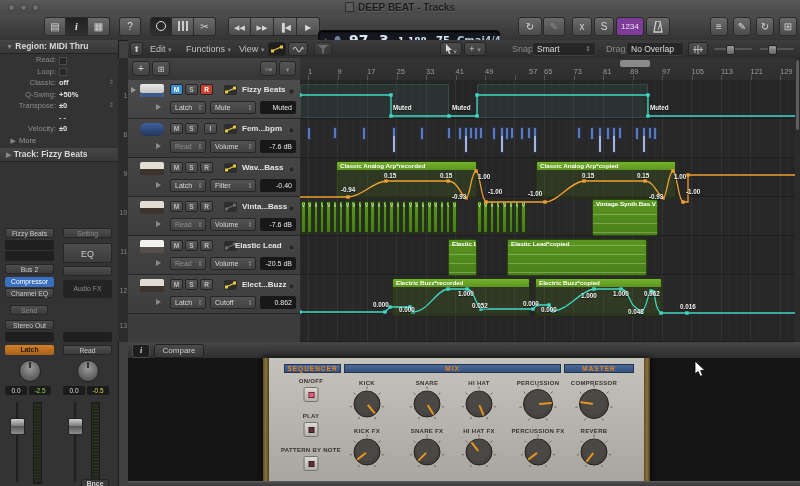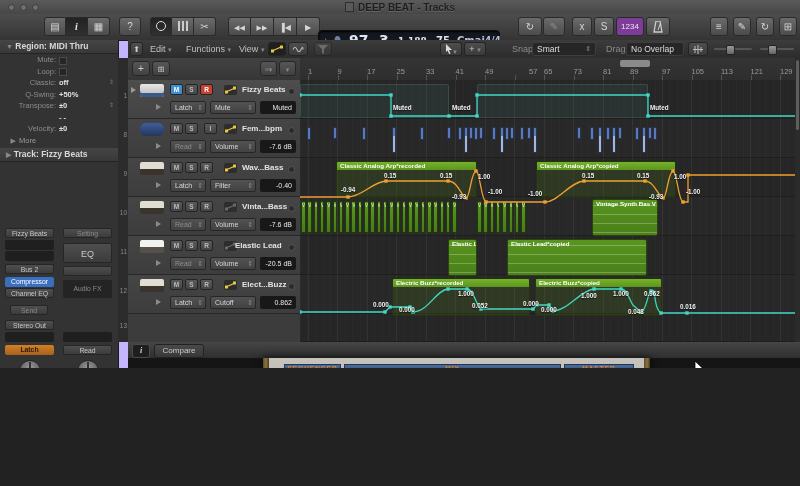--- a/index.html
+++ b/index.html
@@ -1,16 +1,16 @@
 <!DOCTYPE html>
 <html><head>
 <meta charset="utf-8">
 <style>
   html,body{margin:0;padding:0;background:#222;}
-  #app{position:relative;width:800px;height:368px;overflow:hidden;background:#c4b5fd;
+  #app{position:relative;width:800px;height:486px;overflow:hidden;background:#404040;
        font-family:"Liberation Sans",sans-serif;-webkit-font-smoothing:antialiased;cursor:default;}
   .abs{position:absolute;}
   
   #titlebar{left:0;top:0;width:800px;height:14px;background:linear-gradient(#5a5a5a,#474747);}
   .tdot{position:absolute;top:4px;width:7px;height:7px;border-radius:50%;background:#6e6e6e;border:1px solid #3c3c3c;box-sizing:border-box;}
   #wtitle{position:absolute;left:0;right:0;top:2px;text-align:center;font-size:10px;color:#1e1e1e;font-weight:bold;text-shadow:0 1px 0 rgba(255,255,255,.15);}
   #toolbar{left:0;top:14px;width:800px;height:26px;background:linear-gradient(#4d4d4d,#343434);border-bottom:1px solid #1d1d1d;}
   .tbtn{position:absolute;top:3px;height:19px;border-radius:3px;background:linear-gradient(#6b6b6b,#4b4b4b);
         border:1px solid #2a2a2a;box-sizing:border-box;color:#d5d5d5;font-size:10px;text-align:center;line-height:17px;}
   .tbtn.sel{background:linear-gradient(#222,#303030);color:#e8e8e8;}
@@ -239,21 +239,21 @@
       </div>
     <div class="slider" style="left:632px;width:34px">
         <div class="sthumb" style="left:8px"></div>
       </div>
   </div>
 
   <div class="abs" id="inspector">
     <div class="ihdr"><span class="caret">▼</span> <span>Region: MIDI Thru</span></div>
     <div id="region-rows">
         <div class="irow">
-          <div class="l">Mute:</div>
+          <div class="l">Read:</div>
           <div class="chk"></div>
         </div>
         <div class="irow">
           <div class="l">Loop:</div>
           <div class="chk"></div>
         </div>
         <div class="irow">
           <div class="l">Classic:</div>
           <div class="v">off</div>
           <div class="step">⇕</div>

